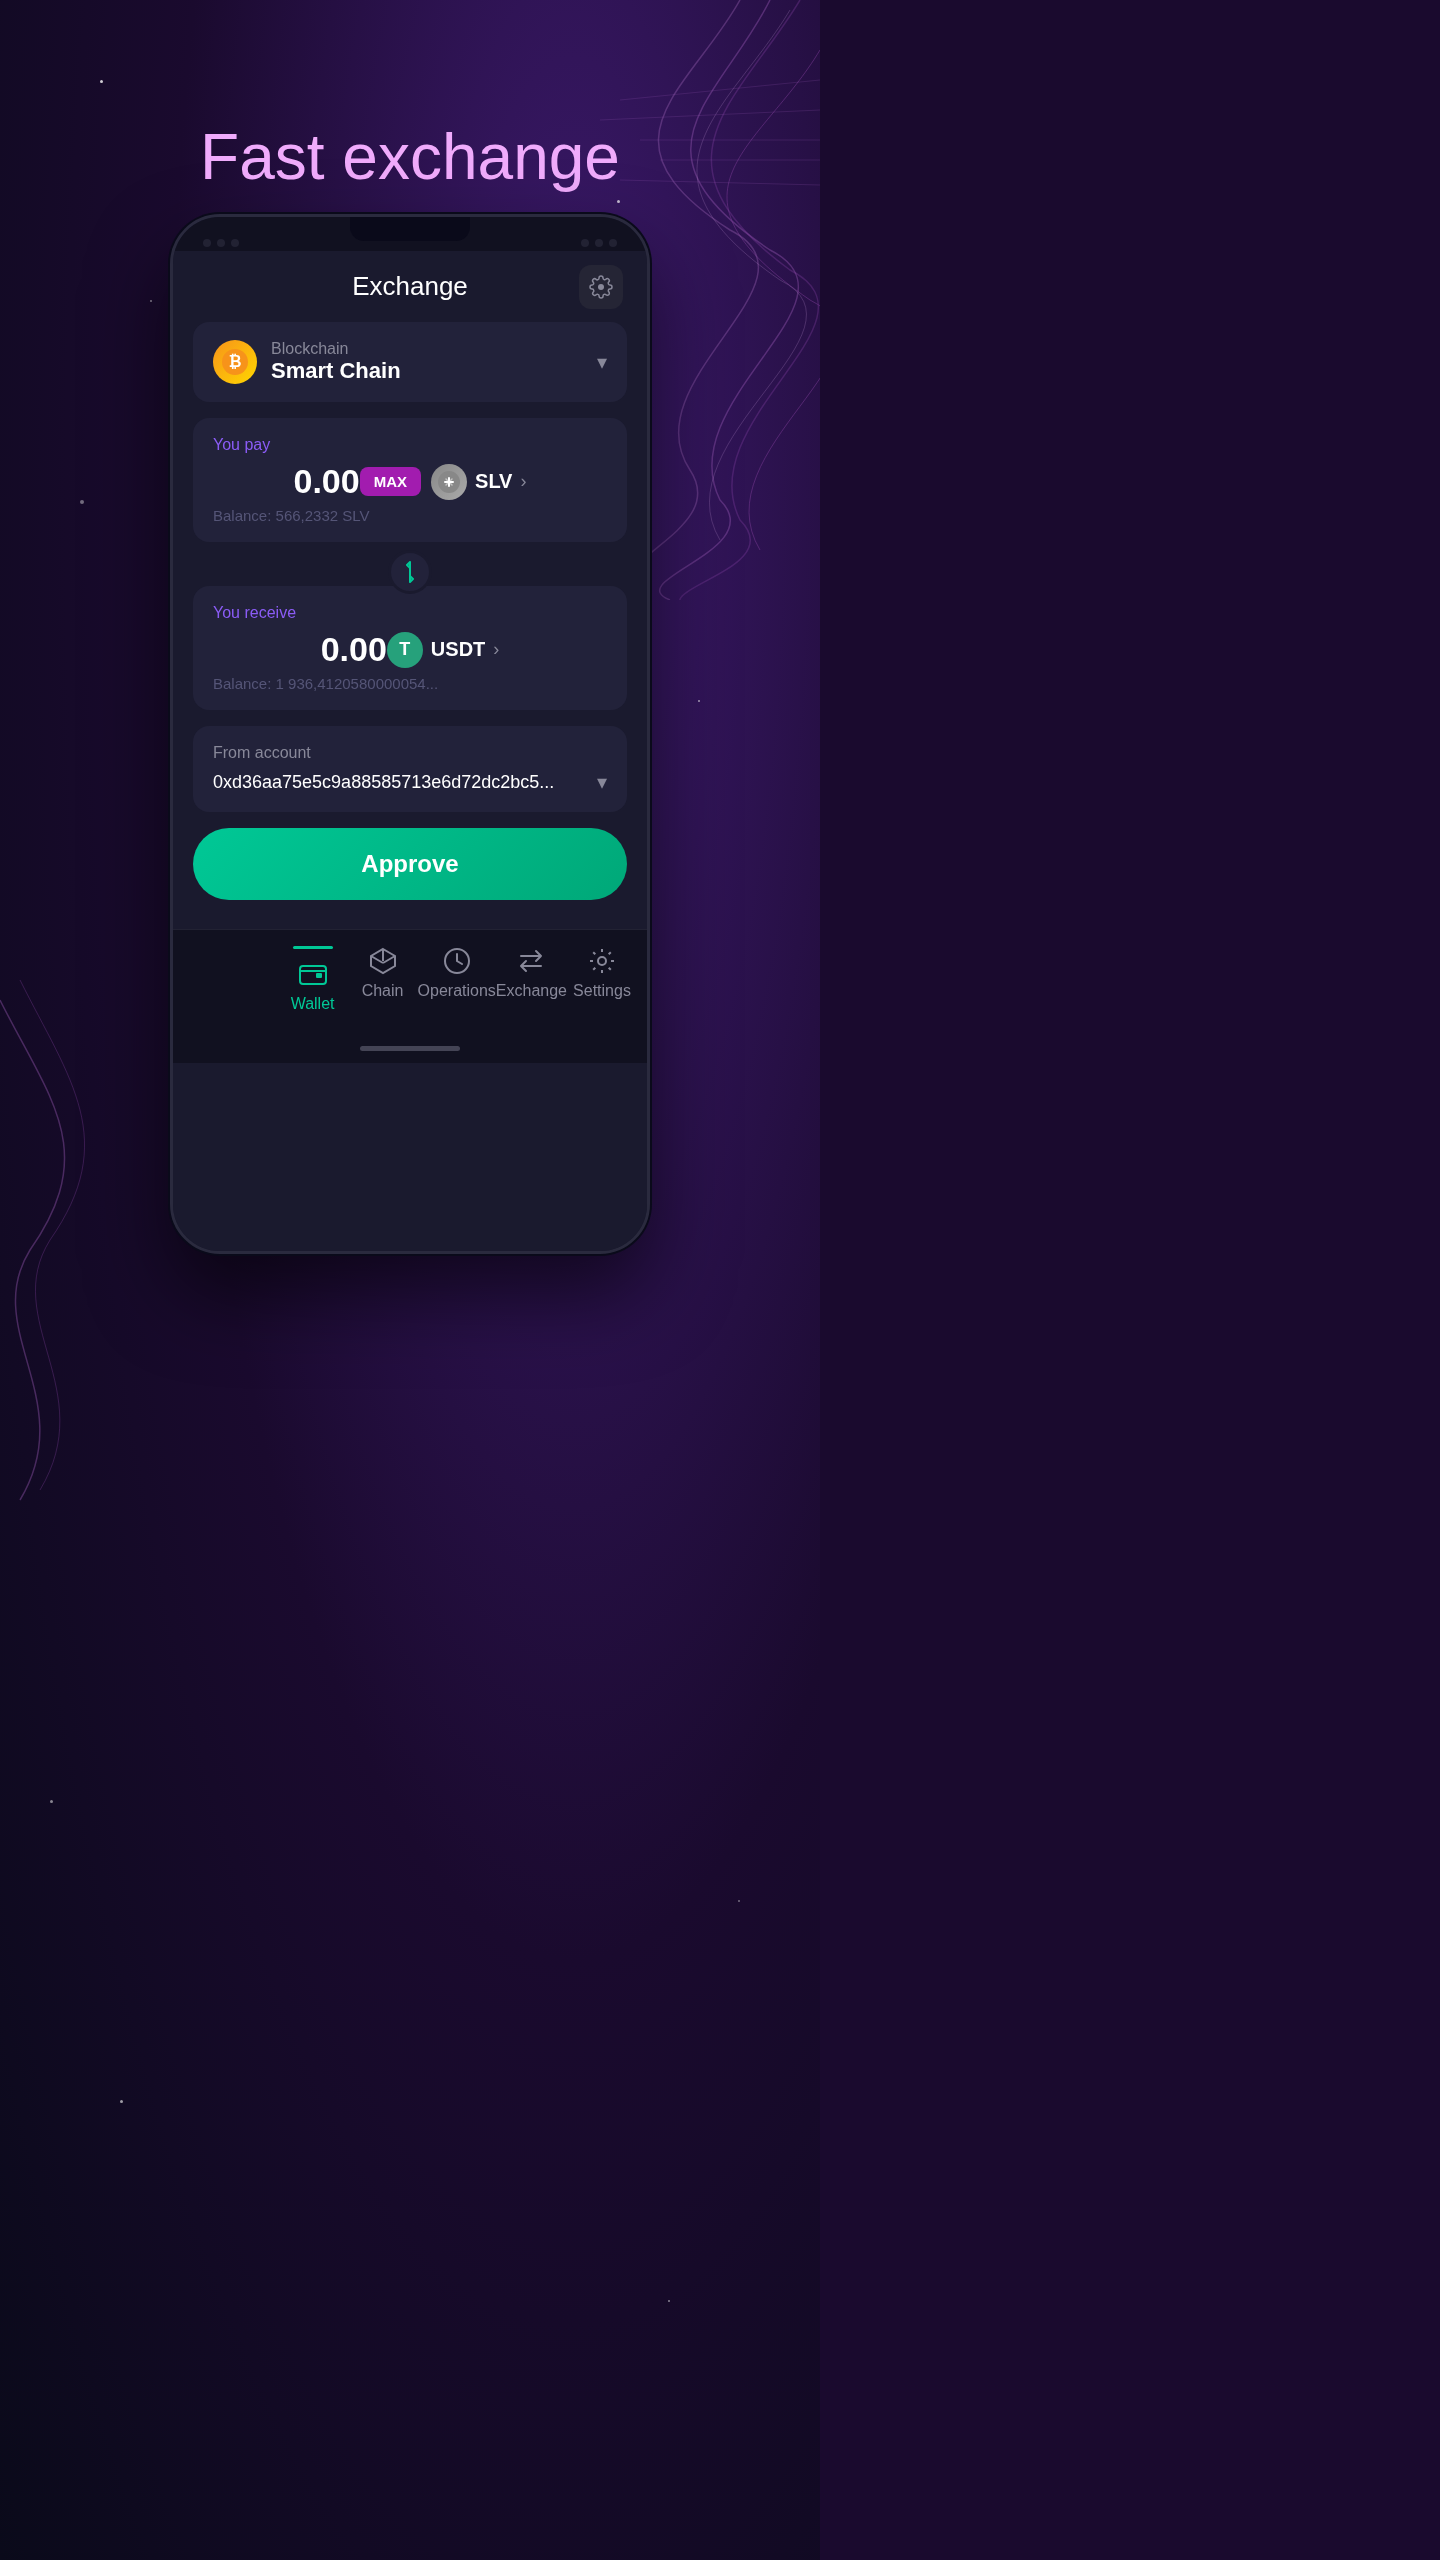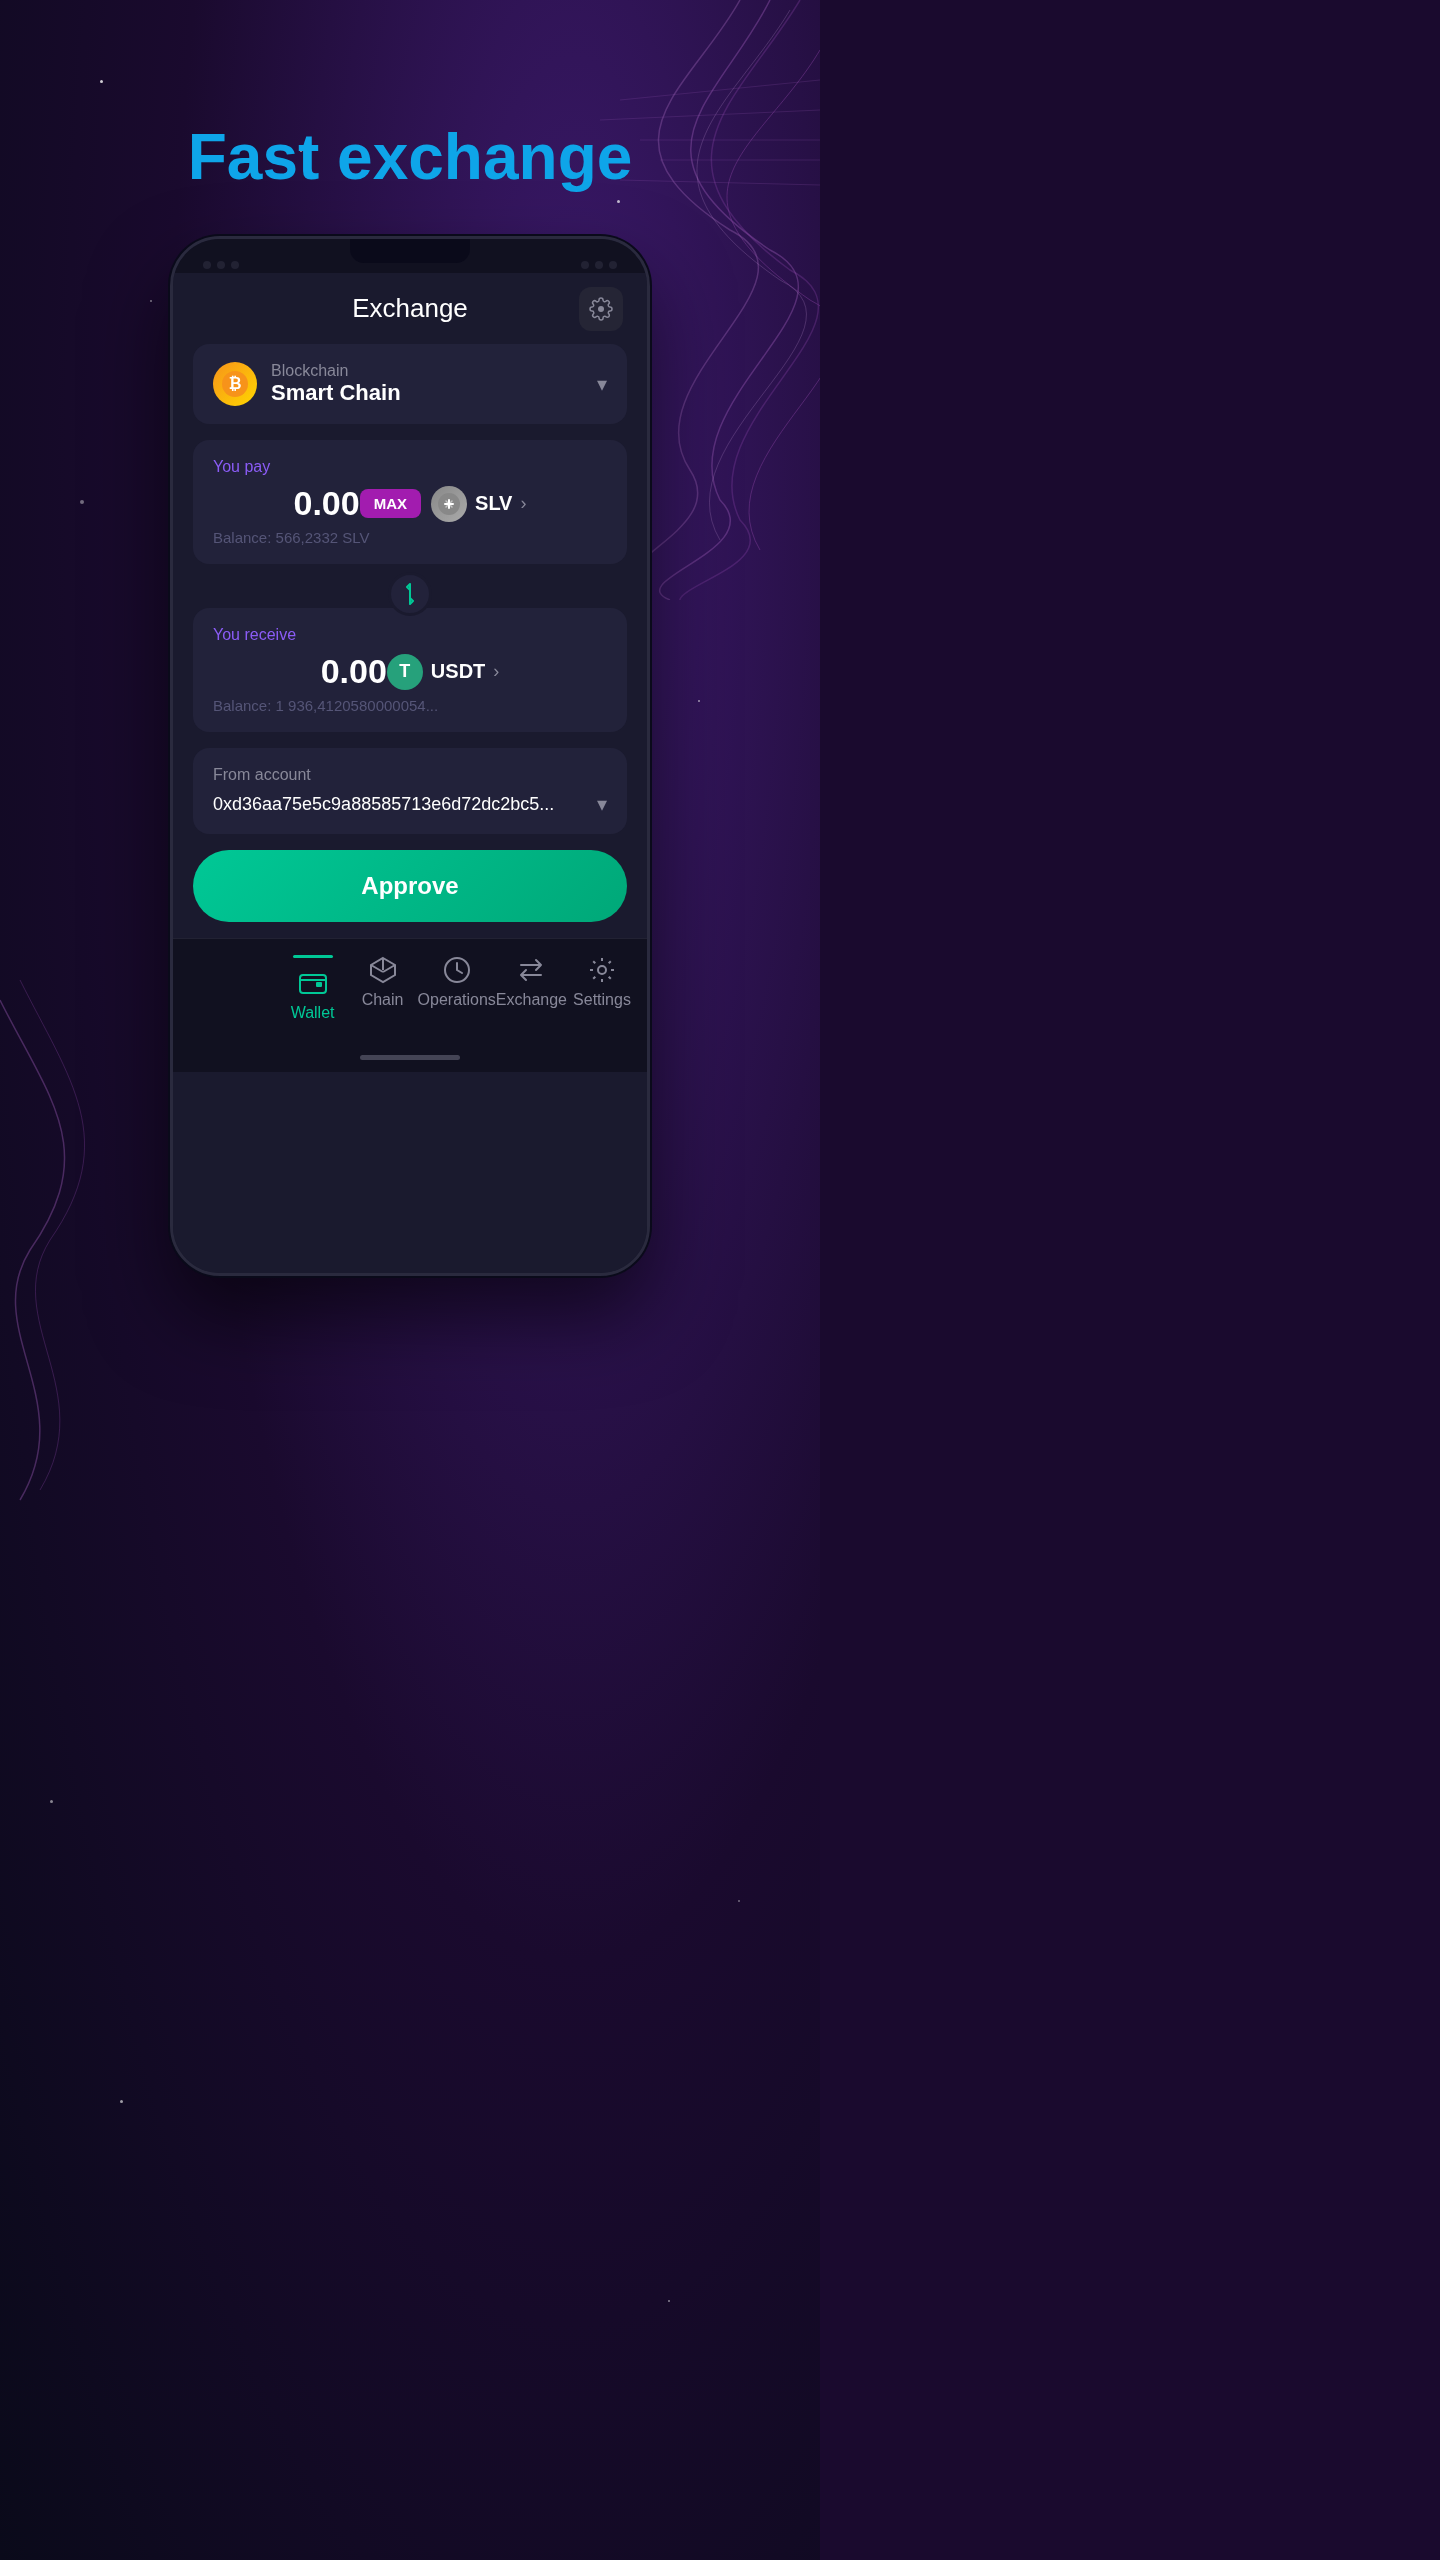--- a/index.html
+++ b/index.html
@@ -24,24 +24,24 @@
       position: relative;
       z-index: 2;
       display: flex;
       flex-direction: column;
       align-items: center;
       padding-top: 120px;
     }
 
     .hero-title {
       font-size: 64px;
-      font-weight: 700;
-      color: #0ea5e9;
+      font-weight: 400;
+      color: #f0abfc;
       text-align: center;
-      margin-bottom: 42px;
+      margin-bottom: 20px;
     }
 
     .hero-subtitle {
       font-size: 36px;
       color: #cccccc;
       text-align: center;
       max-width: 600px;
       line-height: 1.4;
       margin-bottom: 80px;
     }
@@ -332,21 +332,21 @@
       font-weight: 600;
     }
 
     .price-sub {
       color: #888899;
       font-size: 16px;
     }
 
     
     .approve-btn {
-      margin: 16px 20px 16px;
+      margin: 16px 20px 29px;
       background: linear-gradient(135deg, #00c896, #00a878);
       border-radius: 40px;
       padding: 22px;
       text-align: center;
       cursor: pointer;
     }
 
     .approve-text {
       color: #ffffff;
       font-size: 24px;

